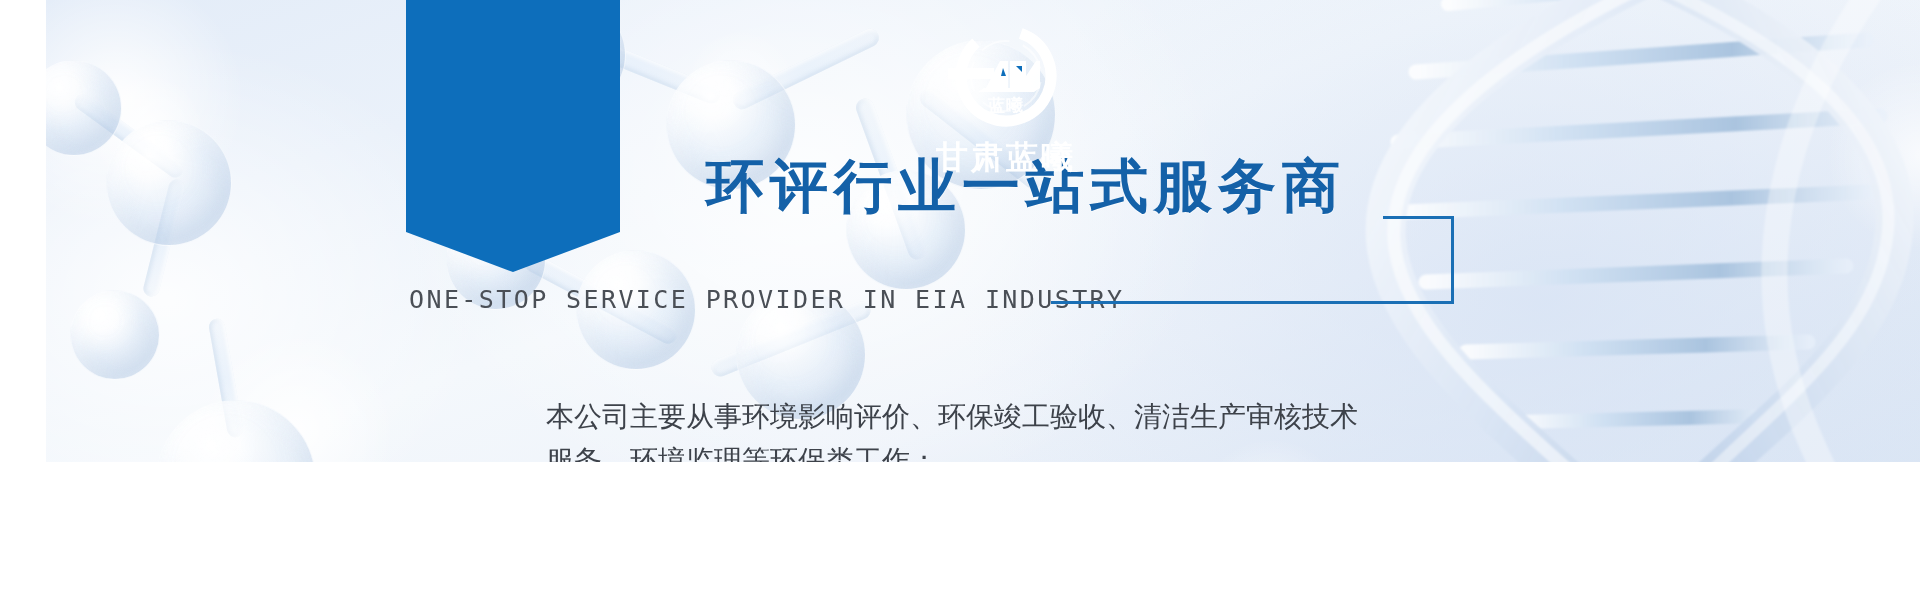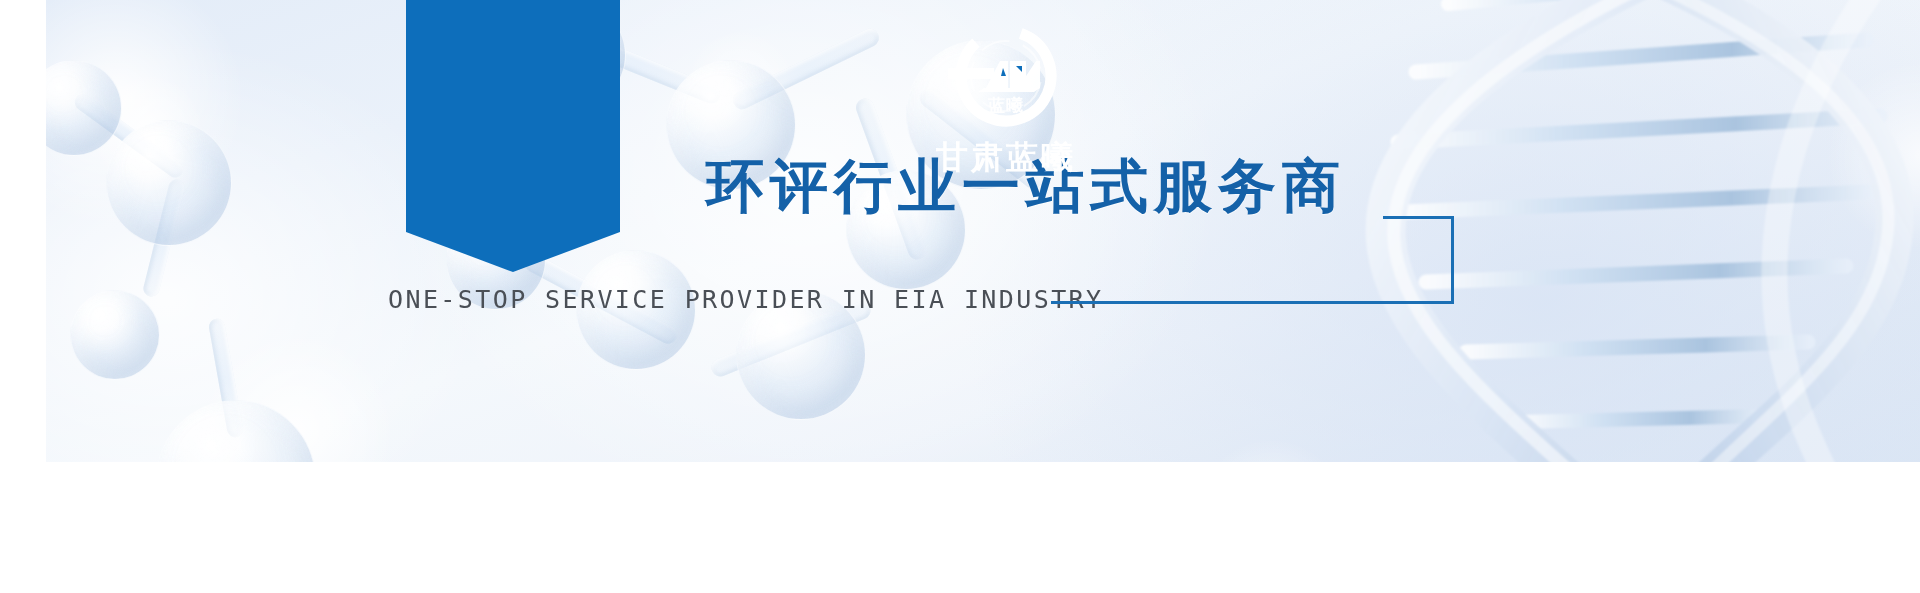--- a/index.html
+++ b/index.html
@@ -83,21 +83,21 @@
     color:#1461a8;
     letter-spacing:6px;
     font-family:Liberation Mono, monospace;
     white-space:nowrap;
     text-shadow:0 1px 1px rgba(255,255,255,0.7);
     z-index:5;
   }
 
   .subline {
     position:absolute;
-    left:342px; top:285px;
+    left:363px; top:285px;
     font-size:25px;
     color:#4a4f56;
     letter-spacing:2.4px;
     font-family:"DejaVu Sans Mono","Liberation Mono",monospace;
     white-space:nowrap;
     z-index:5;
   }
 
   
   .rule-bottom {
@@ -253,14 +253,18 @@
   <div class="ribbon-name">甘肃蓝曦</div>
 
   <div class="headline">环评行业一站式服务商</div>
 
   <div class="subline">ONE-STOP SERVICE PROVIDER IN EIA INDUSTRY</div>
 
   <div class="rule-top"></div>
   <div class="rule-vert"></div>
   <div class="rule-bottom"></div>
 
+  <div class="body-copy">
+    <p>本公司主要从事环境影响评价、环保竣工验收、清洁生产审核技术</p>
+    <p>服务、环境监理等环保类工作；</p>
+  </div>
 
 </div>
 
 </body></html>

